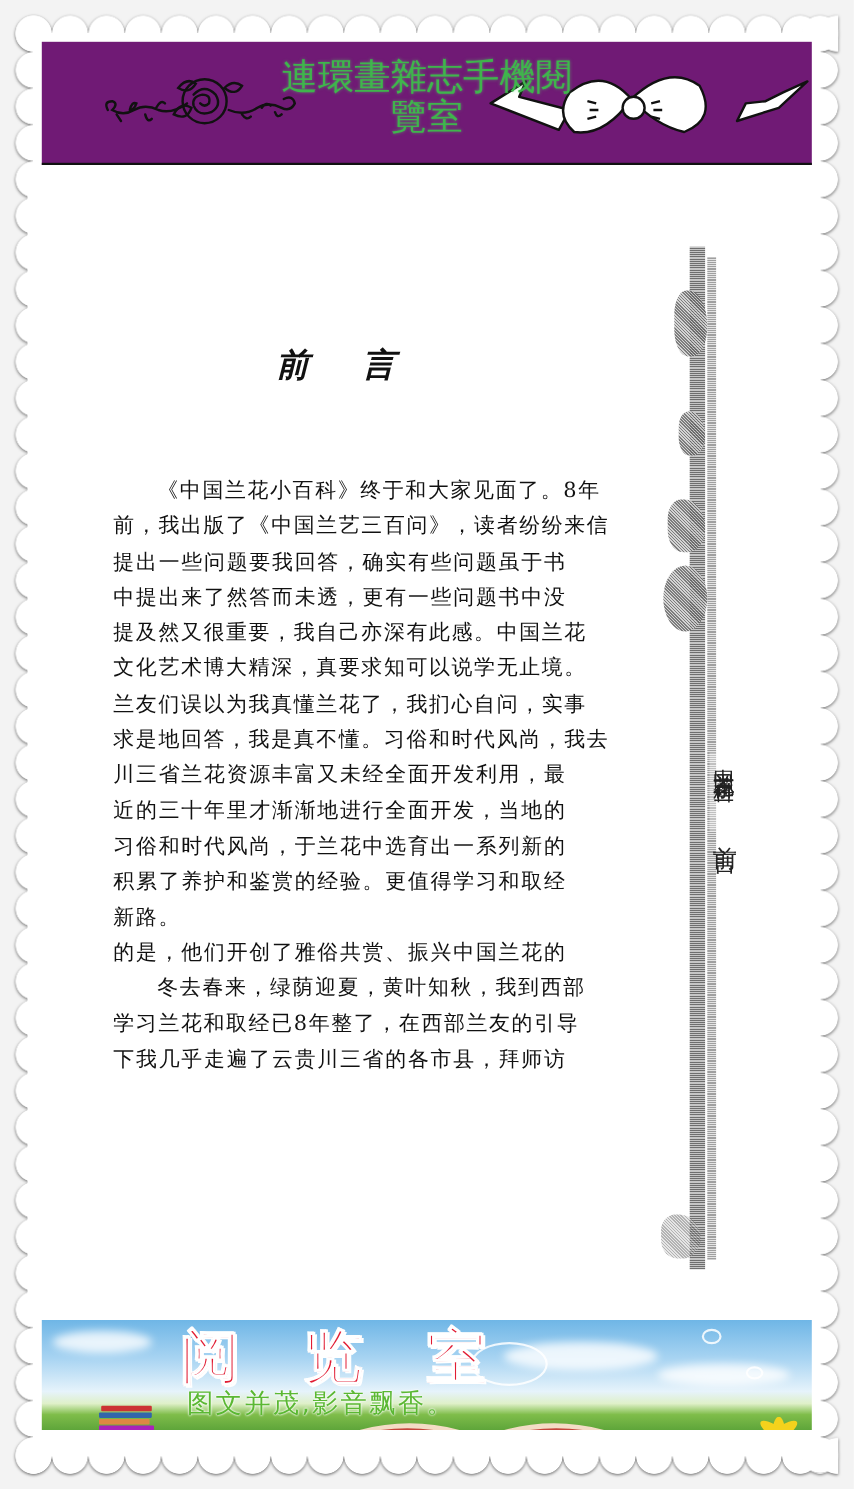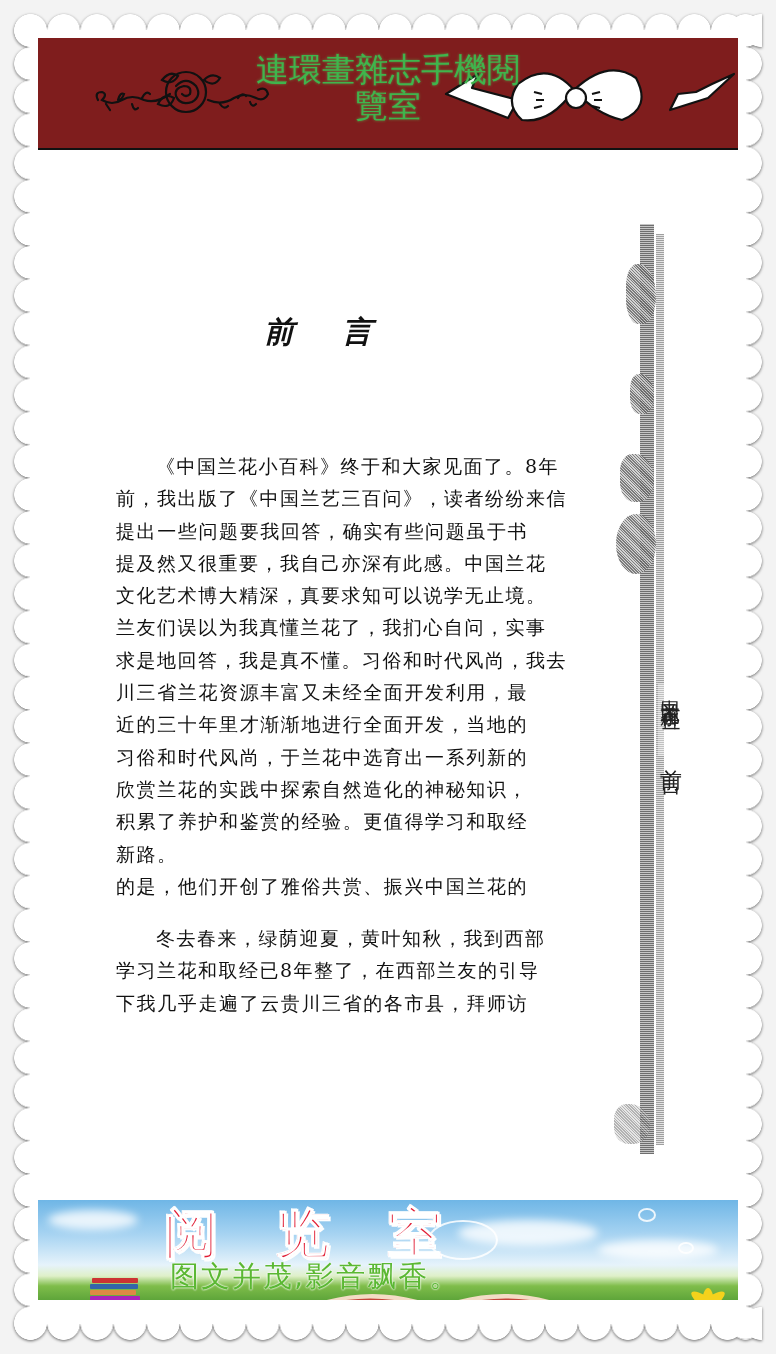--- a/index.html
+++ b/index.html
@@ -23,55 +23,55 @@
   .frame .edge.bottom { bottom: 0; }
   .frame .edge.left, .frame .edge.right {
     top: 0; bottom: 0; width: 33px;
     background: radial-gradient(circle at 16.5px 16.5px, #fff 16px, transparent 16.6px) 0 0 / 33px 33.15px repeat-y;
   }
   .frame .edge.left { left: 0; }
   .frame .edge.right { right: 0; }
 
   
   .header {
-    position: absolute; left: 38px; top: 38px; width: 700px; height: 112px; background: #7f1d1d;
+    position: absolute; left: 38px; top: 38px; width: 700px; height: 112px; background: #701a75;
   }
   .header .title {
     position: absolute; left: 0; right: 0; top: 14px; text-align: center;
     font-family: "DejaVu Sans", "Liberation Sans", sans-serif;
     color: #3fb54c; font-size: 33px; line-height: 36px; letter-spacing: 0px;
     text-shadow: 0 0 3px rgba(80,220,100,0.6);
     z-index: 2;
   }
   .header .title span { display: block; }
   .header .rule {
     position: absolute; left: 0; right: 0; bottom: 0; height: 2px; background: #111;
   }
   .flower-vine { position: absolute; left: 54px; top: 26px; width: 180px; height: 56px; z-index: 1; }
   .bow { position: absolute; left: 400px; top: 26px; width: 300px; height: 60px; z-index: 1; }
 
   
   .page {
-    position: absolute; left: 38px; top: 152px; width: 700px; height: 1046px; background: #fff;
+    position: absolute; left: 25px; top: 152px; width: 700px; height: 1046px; background: #fff;
   }
   .page-heading {
     position: absolute; left: 226px; top: 160px; width: 150px;
     font-family: "DejaVu Serif", "Liberation Serif", serif;
     font-size: 30px; font-weight: bold; font-style: italic; color: #111;
     letter-spacing: 48px; white-space: nowrap;
   }
   .body-text {
     position: absolute; left: 78px; top: 278px; width: 412px;
     font-family: "DejaVu Serif", "Liberation Serif", serif;
     font-size: 19px; line-height: 32.3px; color: #111;
     text-align: justify; text-align-last: justify;
   }
   .body-text .line { display: block; white-space: nowrap; text-align: justify; text-align-last: justify; letter-spacing: 1.5px; }
   .body-text .line.last { text-align-last: left; }
-  .body-text .indent { padding-left: 40px; margin-top: 20px; }
+  .body-text .indent { padding-left: 40px; }
 
   
   .side-strip {
     position: absolute; left: 572px; top: 72px; width: 80px; height: 930px;
   }
   .side-strip .bar1 {
     position: absolute; left: 30px; top: 0; width: 14px; height: 100%;
     background: repeating-linear-gradient(0deg, #555 0 1px, #bbb 1px 2px);
     opacity: 0.85;
   }
@@ -103,21 +103,21 @@
   .banner .bubble { position: absolute; border: 2px solid rgba(255,255,255,0.85); border-radius: 50%; }
   .banner .title {
     position: absolute; left: 126px; top: 4px; width: 470px;
     font-family: "DejaVu Sans", "Liberation Sans", sans-serif; font-weight: bold;
     font-size: 54px; line-height: 60px; color: #e11c33; letter-spacing: 58px; white-space: nowrap;
     -webkit-text-stroke: 1px #fff; text-shadow: 2px 2px 0 #fff, -1px -1px 0 #fff;
   }
   .banner .slogan {
     position: absolute; left: 132px; top: 60px;
     font-family: "DejaVu Sans", "Liberation Sans", sans-serif;
-    font-size: 29px; line-height: 32px; color: #5bb833; letter-spacing: 2px; white-space: nowrap;
+    font-size: 24px; line-height: 32px; color: #5bb833; letter-spacing: 2px; white-space: nowrap;
     text-shadow: 0 0 2px #fff, 0 0 2px #fff;
   }
   .banner .books-left { position: absolute; left: 52px; top: 78px; width: 80px; height: 36px; }
   .banner .books-left div { height: 5px; margin: 0 0 1px; border-radius: 1px; }
   .banner .open-book {
     position: absolute; left: 250px; top: 82px; width: 300px; height: 32px;
   }
   .banner .sunflower {
     position: absolute; left: 630px; top: 88px; width: 70px; height: 30px;
   }
@@ -158,28 +158,28 @@
   <div class="rule"></div>
 </div>
 
 <div class="page">
   <div class="page-heading">前言</div>
 
   <div class="body-text">
     <span class="line indent">《中国兰花小百科》终于和大家见面了。8年</span>
     <span class="line">前，我出版了《中国兰艺三百问》，读者纷纷来信</span>
     <span class="line">提出一些问题要我回答，确实有些问题虽于书</span>
+    <span class="line">中提出来了然答而未透，更有一些问题书中没</span>
     <span class="line">提及然又很重要，我自己亦深有此感。中国兰花</span>
     <span class="line">文化艺术博大精深，真要求知可以说学无止境。</span>
     <span class="line">兰友们误以为我真懂兰花了，我扪心自问，实事</span>
     <span class="line">求是地回答，我是真不懂。习俗和时代风尚，我去</span>
     <span class="line">川三省兰花资源丰富又未经全面开发利用，最</span>
     <span class="line">近的三十年里才渐渐地进行全面开发，当地的</span>
     <span class="line">习俗和时代风尚，于兰花中选育出一系列新的</span>
-    <span class="line">欣赏兰花的实践中探索自然造化的神秘知识，</span>
     <span class="line">积累了养护和鉴赏的经验。更值得学习和取经</span>
     <span class="line last">新路。</span>
     <span class="line">的是，他们开创了雅俗共赏、振兴中国兰花的</span>
     <span class="line indent">冬去春来，绿荫迎夏，黄叶知秋，我到西部</span>
     <span class="line">学习兰花和取经已8年整了，在西部兰友的引导</span>
     <span class="line">下我几乎走遍了云贵川三省的各市县，拜师访</span>
   </div>
 
   <div class="side-strip">
     <div class="bar1"></div>

